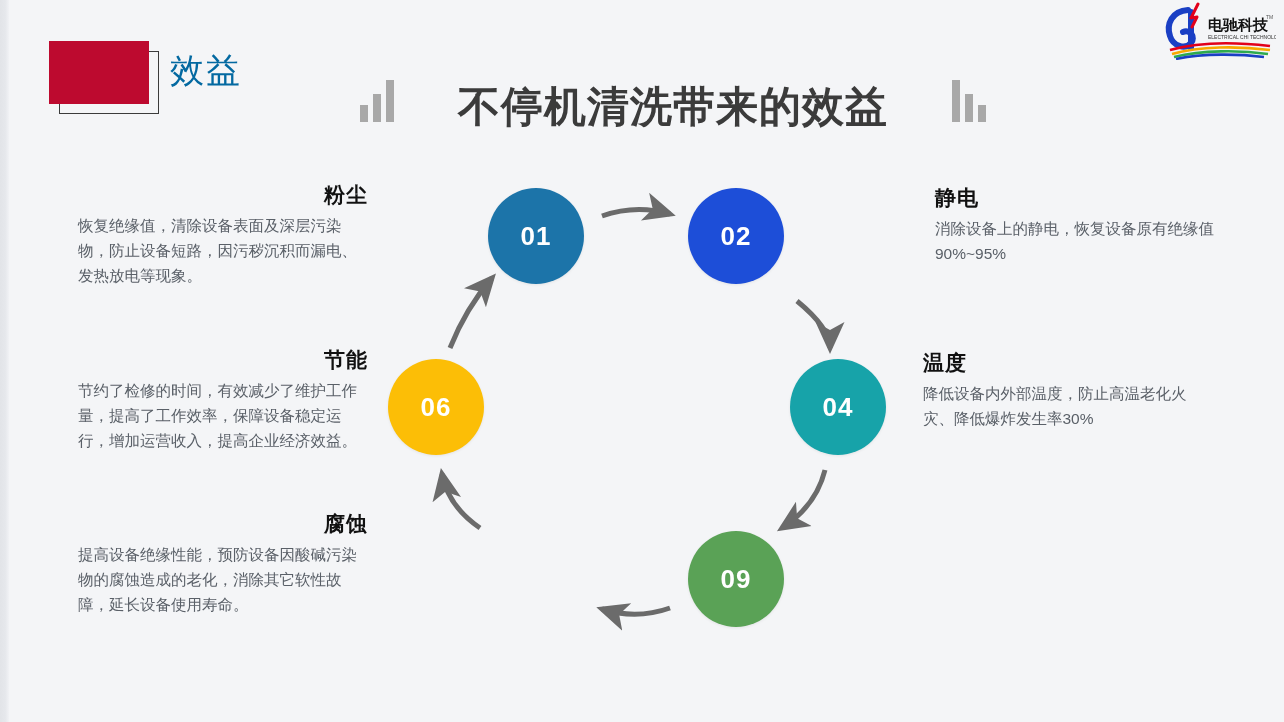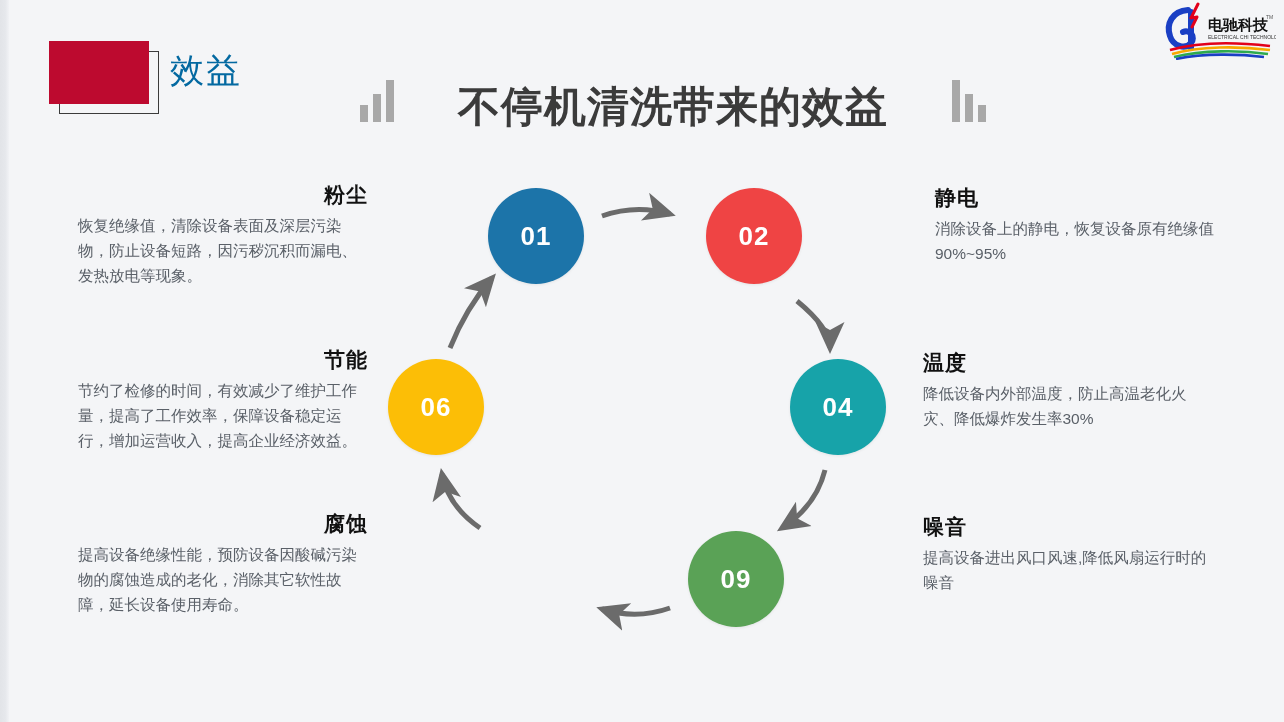--- a/index.html
+++ b/index.html
@@ -132,21 +132,21 @@
     display: flex;
     align-items: center;
     justify-content: center;
     color: #fff;
     font-weight: bold;
     font-size: 26px;
     letter-spacing: 1px;
     box-shadow: 0 1px 3px rgba(0,0,0,0.07);
   }
   .c01 { left: 118px; top: 20px;  width: 96px; height: 96px; background: #1c74a9; }
-  .c02 { left: 336px; top: 20px;  width: 96px; height: 96px; background: #ef4444; }
+  .c02 { left: 318px; top: 20px;  width: 96px; height: 96px; background: #1d4ed8; }
   .c03 { left: 420px; top: 191px; width: 96px; height: 96px; background: #17a3a9; }
   .c04 { left: 318px; top: 363px; width: 96px; height: 96px; background: #5aa256; }
   .c05 { left: 118px; top: 363px; width: 96px; height: 96px; background: #9dc456; }
   .c06 { left: 18px;  top: 191px; width: 96px; height: 96px; background: #fcbe06; }
 
   .arrows { position: absolute; left: 0; top: 0; width: 530px; height: 480px; }
 </style>
 </head>
 <body>
 
@@ -207,24 +207,20 @@
   <div class="block b-static">
     <div class="bt">静电</div>
     <div class="bd">消除设备上的静电，恢复设备原有绝缘值90%~95%</div>
   </div>
 
   <div class="block b-temp">
     <div class="bt">温度</div>
     <div class="bd">降低设备内外部温度，防止高温老化火灾、降低爆炸发生率30%</div>
   </div>
 
-  <div class="block b-noise">
-    <div class="bt">噪音</div>
-    <div class="bd">提高设备进出风口风速,降低风扇运行时的噪音</div>
-  </div>
 
   <div class="diagram">
 
     <svg class="arrows" viewBox="0 0 530 480" xmlns="http://www.w3.org/2000/svg">
       <defs>
         <marker id="ah" markerWidth="7" markerHeight="7" refX="5.2" refY="3.5" orient="auto">
           <path d="M0,0.6 L6.4,3.5 L0,6.4 L1.6,3.5 Z" fill="#6b6b6b"></path>
         </marker>
       </defs>
 

